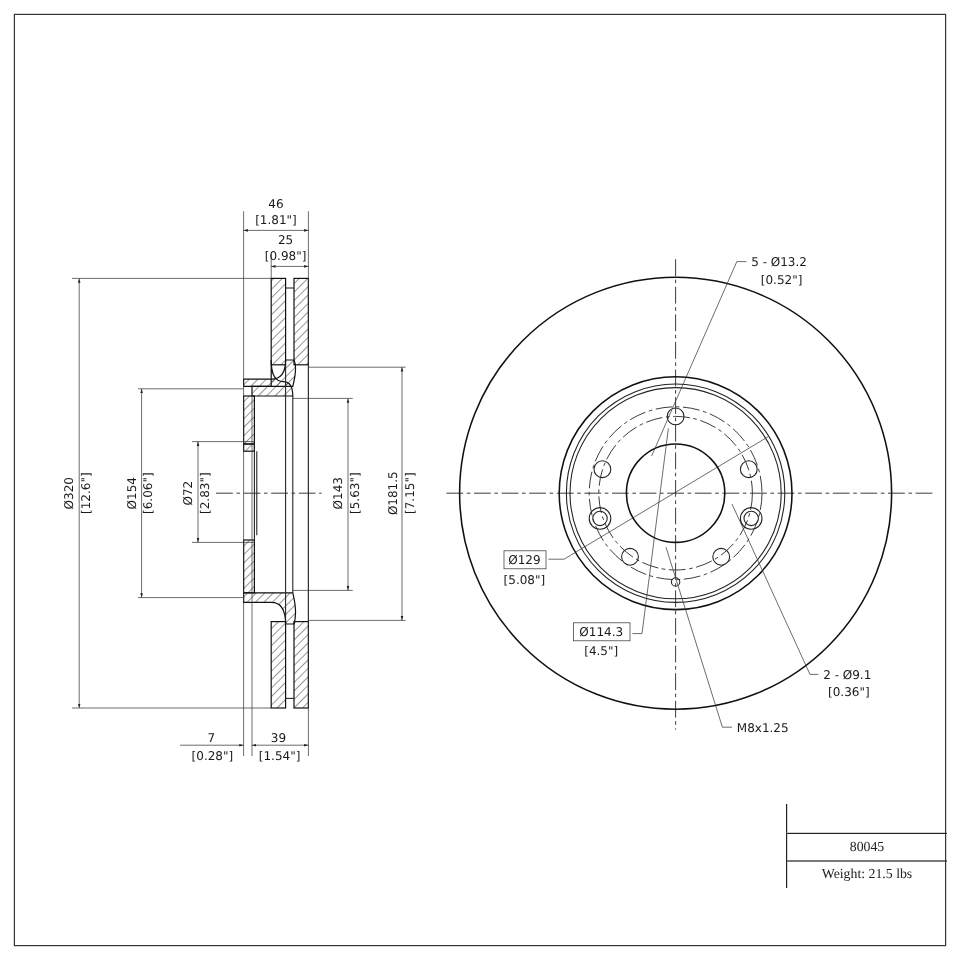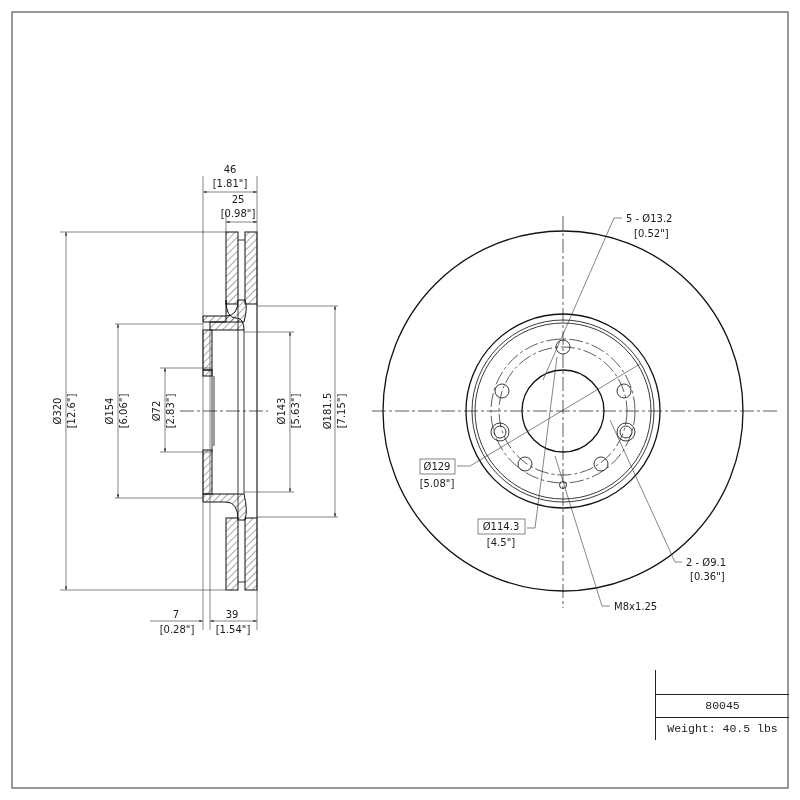--- a/index.html
+++ b/index.html
@@ -5,21 +5,21 @@
   html, body { margin: 0; padding: 0; background: #ffffff; }
   body { width: 800px; height: 800px; position: relative; overflow: hidden; font-family: "DejaVu Sans", sans-serif; }
   #drawing { position: absolute; left: 0; top: 0; width: 800px; height: 800px; }
   .dimtxt { font-family: "DejaVu Sans", sans-serif; font-size: 10px; fill: #1a1a1a; }
   .ln { stroke: #222; stroke-width: 0.9; fill: none; }
   .thin { stroke: #333; stroke-width: 0.6; fill: none; }
   .thick { stroke: #111; stroke-width: 1.3; fill: none; }
   .center { stroke: #333; stroke-width: 0.8; fill: none; stroke-dasharray: 14 3 3 3; }
   .hatch { fill: url(#hatch); stroke: #111; stroke-width: 1; }
   #title-block { position: absolute; left: 655px; top: 694px; width: 133px; border-left: 1px solid #222; }
-  .tb-row { height: 22px; border-top: 1px solid #222; font-size: 11.5px; color: #222; text-align: center; line-height: 22px; font-family: Liberation Mono, monospace; white-space: nowrap; }
+  .tb-row { height: 22px; border-top: 1px solid #222; font-size: 11.5px; color: #222; text-align: center; line-height: 22px; font-family: Liberation Serif, serif; white-space: nowrap; }
   .tb-row:first-child { border-top: 1px solid #222; }
   #tb-top-line { position: absolute; left: 655px; top: 670px; width: 1px; height: 24px; background: #222; }
 </style>
 </head>
 <body>
 
 <svg id="drawing" viewBox="0 0 800 800" xmlns="http://www.w3.org/2000/svg">
   <defs>
     <pattern id="hatch" patternUnits="userSpaceOnUse" width="5" height="5" patternTransform="rotate(45)">
       <line x1="0" y1="0" x2="0" y2="5" stroke="#222" stroke-width="0.8"></line>
@@ -147,14 +147,14 @@
     <text class="dimtxt" x="501" y="546" text-anchor="middle">[4.5"]</text>
     <text class="dimtxt" x="686" y="566">2 - Ø9.1</text>
     <text class="dimtxt" x="690" y="580">[0.36"]</text>
     <text class="dimtxt" x="614" y="610">M8x1.25</text>
   </g>
 </svg>
 
 <div id="tb-top-line"></div>
 <div id="title-block">
   <div class="tb-row">80045</div>
-  <div class="tb-row">Weight: 40.5 lbs</div>
+  <div class="tb-row">Weight: 21.5 lbs</div>
 </div>
 
 </body></html>

